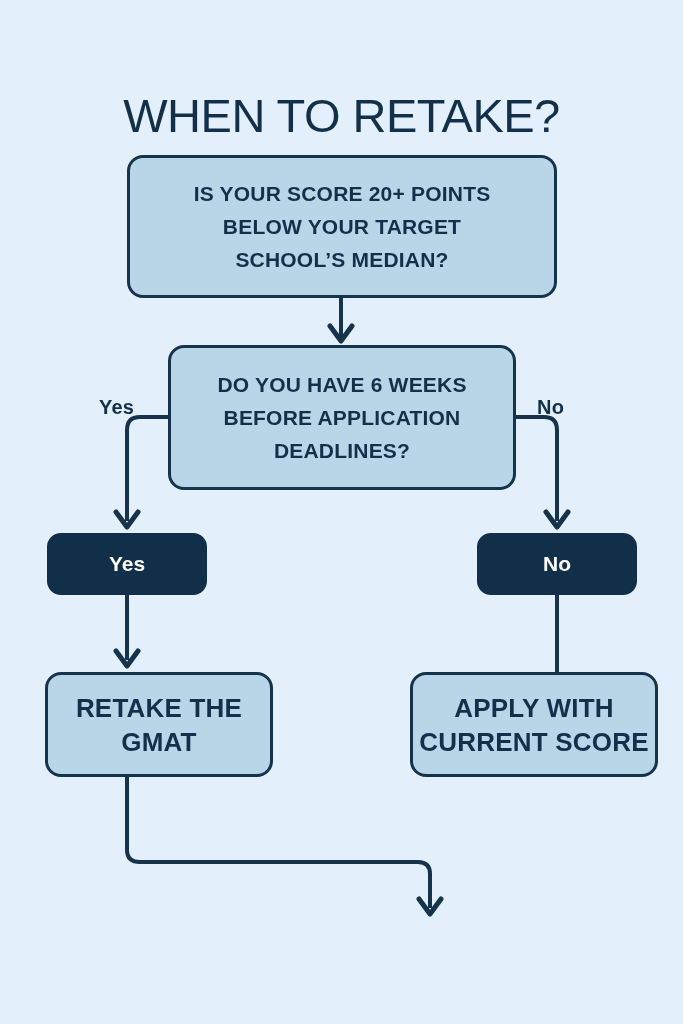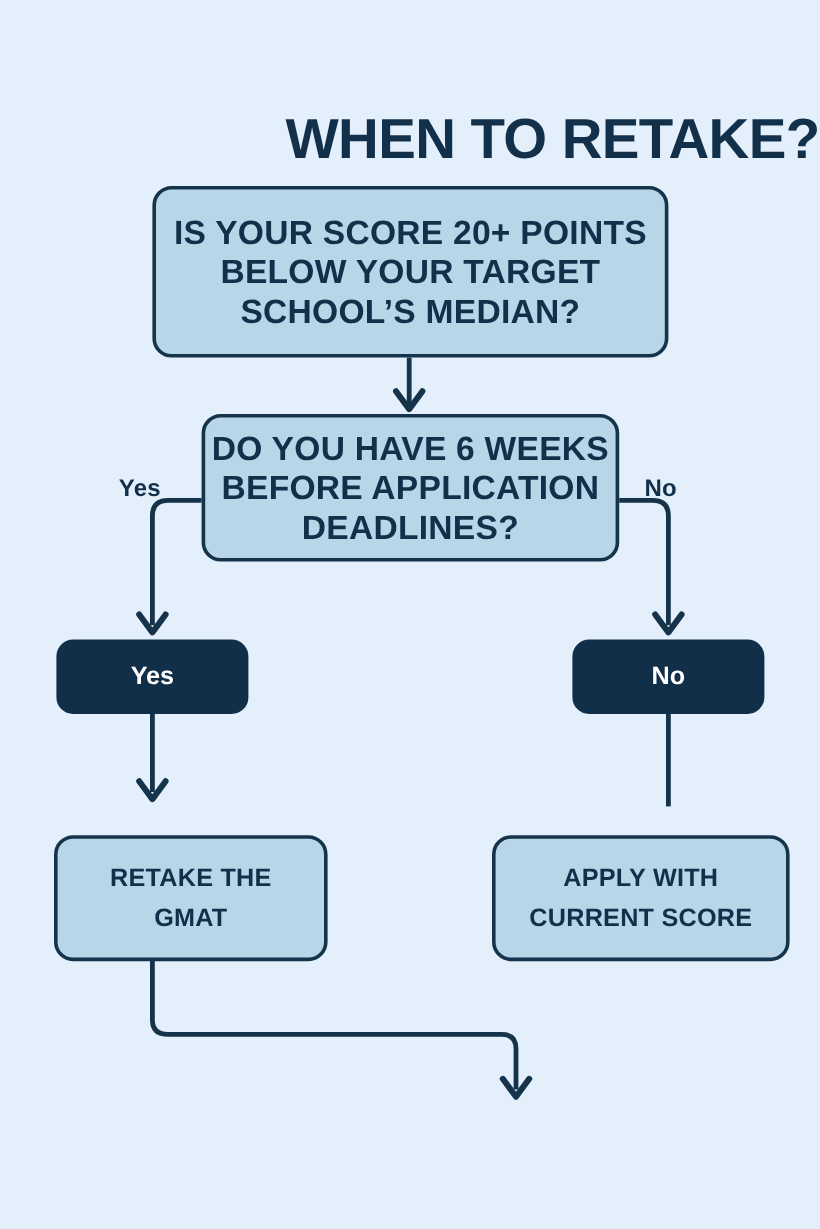--- a/index.html
+++ b/index.html
@@ -30,24 +30,24 @@
     height: 1024px;
     z-index: 1;
   }
 
   
   .page-title {
     position: absolute;
     left: 0;
     top: 58px;
     width: 683px;
-    text-align: right;
+    text-align: center;
     font-size: 47px;
     line-height: 54px;
-    font-weight: 700;
+    font-weight: 400;
     letter-spacing: -0.5px;
     color: #12304a;
     z-index: 3;
   }
 
   
   .node {
     position: absolute;
     box-sizing: border-box;
     display: flex;
@@ -60,50 +60,49 @@
   .node-decision,
   .node-outcome {
     background: #b9d6e9;
     border: 3px solid #16334c;
     border-radius: 16px;
     color: #12304a;
     font-weight: 700;
   }
 
   .node-decision {
-    font-size: 28px;
+    font-size: 21px;
     line-height: 33px;
     letter-spacing: 0.2px;
   }
 
   .node-outcome {
-    font-size: 21px;
+    font-size: 26px;
     line-height: 34px;
     letter-spacing: 0.2px;
-    margin-top: 24px;
   }
 
   .node-pill {
     background: #112f48;
     border: 3px solid #112f48;
     border-radius: 14px;
     color: #ffffff;
     font-size: 21px;
     line-height: 26px;
     font-weight: 700;
   }
 
   
   #node-decision-1 {
     left: 127px;  top: 155px;
     width: 430px; height: 143px;
   }
   #node-decision-2 {
     left: 168px;  top: 345px;
-    width: 348px; height: 123px;
+    width: 348px; height: 145px;
   }
   #node-pill-yes {
     left: 47px;   top: 533px;
     width: 160px; height: 62px;
   }
   #node-pill-no {
     left: 477px;  top: 533px;
     width: 160px; height: 62px;
   }
   #node-outcome-retake {

